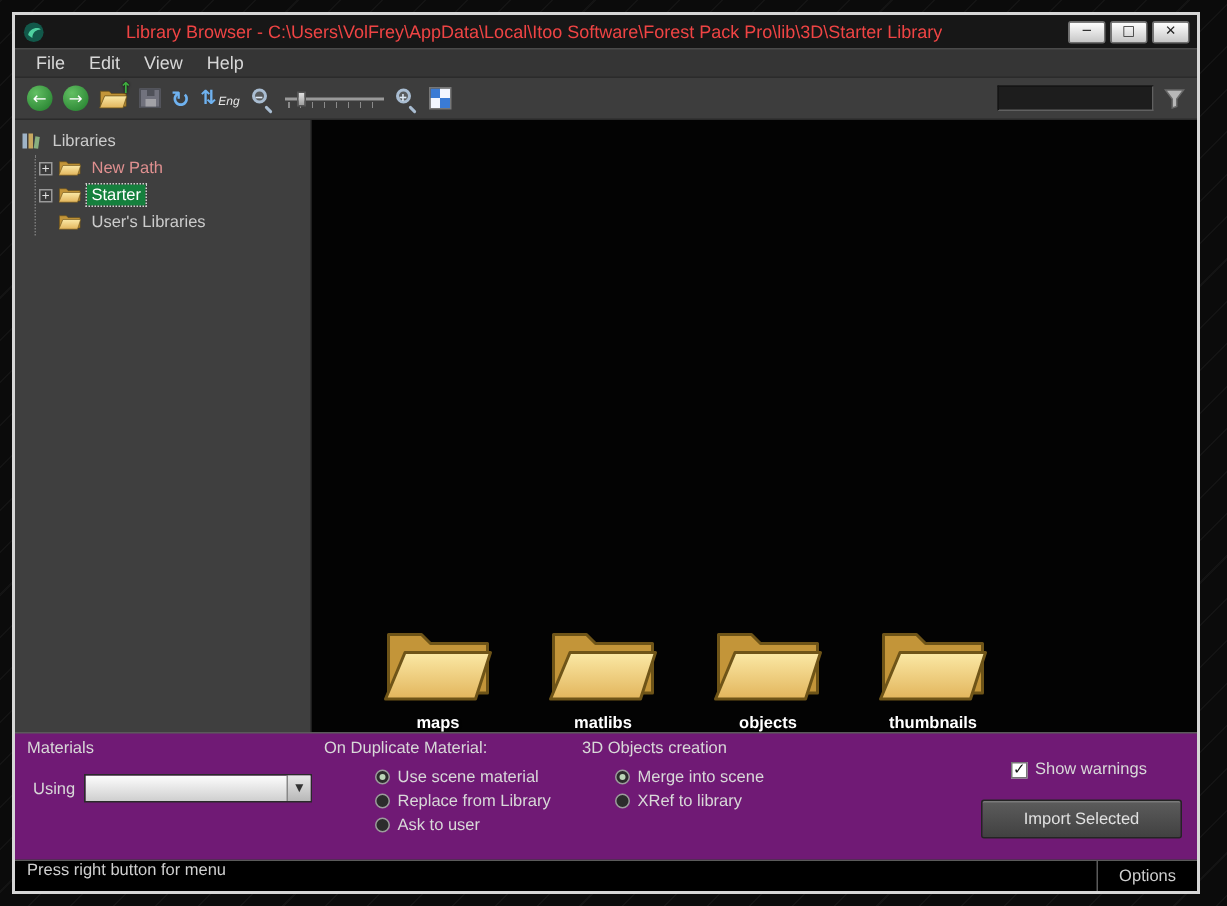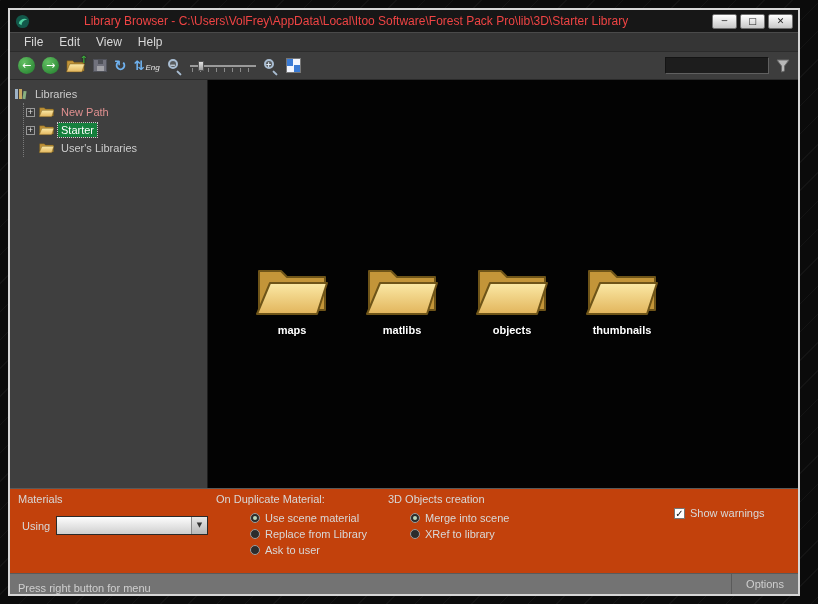--- a/index.html
+++ b/index.html
@@ -108,27 +108,27 @@
     color:#e0e0e0; font-size:9px; line-height:7px; text-align:center; flex:0 0 auto;
   }
   .expander.none { visibility:hidden; }
   .mini-folder { display:inline-flex; flex:0 0 auto; }
   .lib-icon { display:inline-flex; flex:0 0 auto; }
   .tree-label { padding:1px 3px; }
   .tree-label.newpath { color:#e09090; }
   .tree-label.selected {
     background:#15803d; color:#ffffff; outline:1px dotted #d0d0d0;
   }
-  .content { flex:1 1 auto; background:#030303; padding:32px 0 0 46px; display:flex; gap:34px; align-items:center; }
+  .content { flex:1 1 auto; background:#030303; padding:32px 0 0 46px; display:flex; gap:34px; align-items:flex-end; }
   .folder-item { width:76px; display:flex; flex-direction:column; align-items:center; }
   .folder-svg { width:72px; height:54px; }
   .folder-label { margin-top:6px; color:#ffffff; font-size:11px; font-weight:bold; text-shadow:1px 1px 1px #000; }
   
   .panel {
-    height:85px; background:#c2410c; border-top:1px solid #5a5a5a;
+    height:85px; background:#701a75; border-top:1px solid #5a5a5a;
     position:relative; font-size:11px; color:#d8d8d8; flex:0 0 auto;
   }
   .panel-title { position:absolute; top:4px; }
   .pt-materials { left:8px; }
   .pt-duplicate { left:206px; }
   .pt-objects { left:378px; }
   .using-label { position:absolute; left:12px; top:31px; }
   .combo {
     position:absolute; left:46px; top:27px; width:152px; height:19px;
     background:linear-gradient(#fdfdfd,#cfcfcf); border:1px solid #2a2a2a;
@@ -159,22 +159,22 @@
     font-family:"DejaVu Sans", sans-serif;
   }
   .import-btn {
     position:absolute; right:10px; top:44px; width:134px; height:26px;
     background:linear-gradient(#5c5c5c,#414141); border:1px solid #242424;
     box-shadow:inset 0 1px 0 #7a7a7a; border-radius:2px;
     color:#e0e0e0; font-size:11px; font-family:"Liberation Sans", sans-serif;
   }
   
   .statusbar {
-    height:21px; background:#737373; border-top:1px solid #5a5a5a;
-    display:flex; align-items:flex-end; font-size:11px; color:#cfcfcf; flex:0 0 auto;
+    height:21px; background:#000000; border-top:1px solid #5a5a5a;
+    display:flex; align-items:flex-start; font-size:11px; color:#cfcfcf; flex:0 0 auto;
   }
   .status-left { padding-left:8px; flex:1; }
   .status-options { border-left:1px solid #5a5a5a; height:100%; display:flex; align-items:center; padding:0 14px;margin-left:17px; }
   .defs-holder { position:absolute; width:0; height:0; overflow:hidden; }
 </style>
 </head>
 <body>
 
 <svg class="defs-holder" aria-hidden="true">
   <defs>
@@ -363,20 +363,21 @@
         <span class="radio"></span>
         <span>XRef to library</span>
       </span>
     </div>
 
     <span class="warn-row">
       <span class="checkbox">✓</span>
       <span>Show warnings</span>
     </span>
 
+    <button class="import-btn">Import Selected</button>
   </div>
 
   <div class="statusbar">
     <span class="status-left">Press right button for menu</span>
     <span class="status-options">Options</span>
   </div>
 
 </div>
 
 </body></html>

